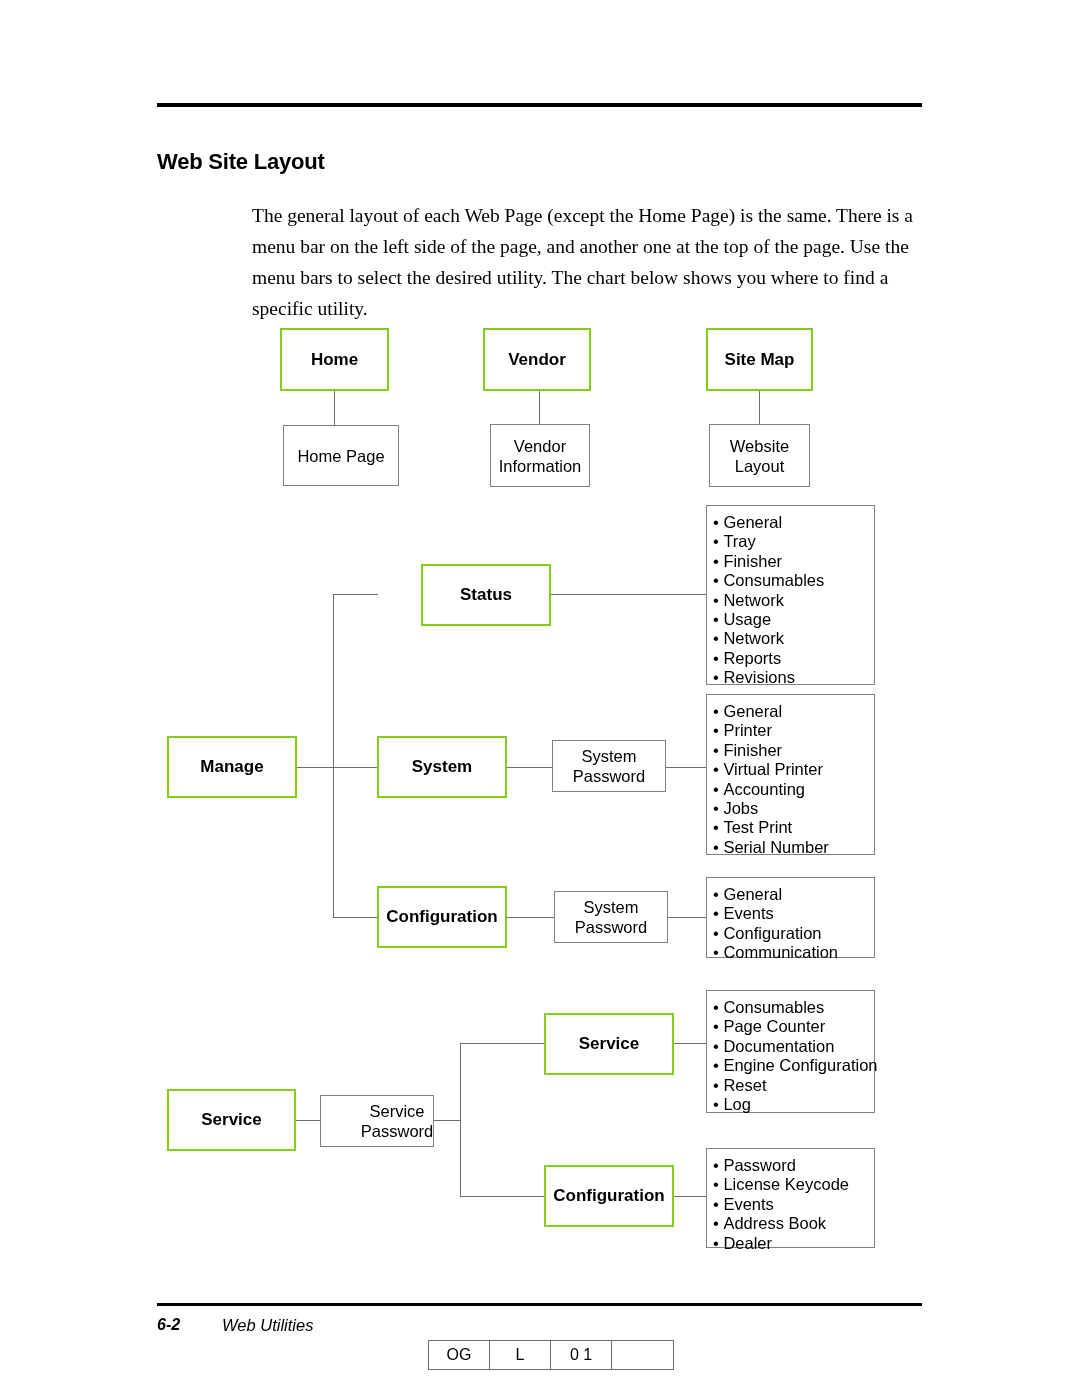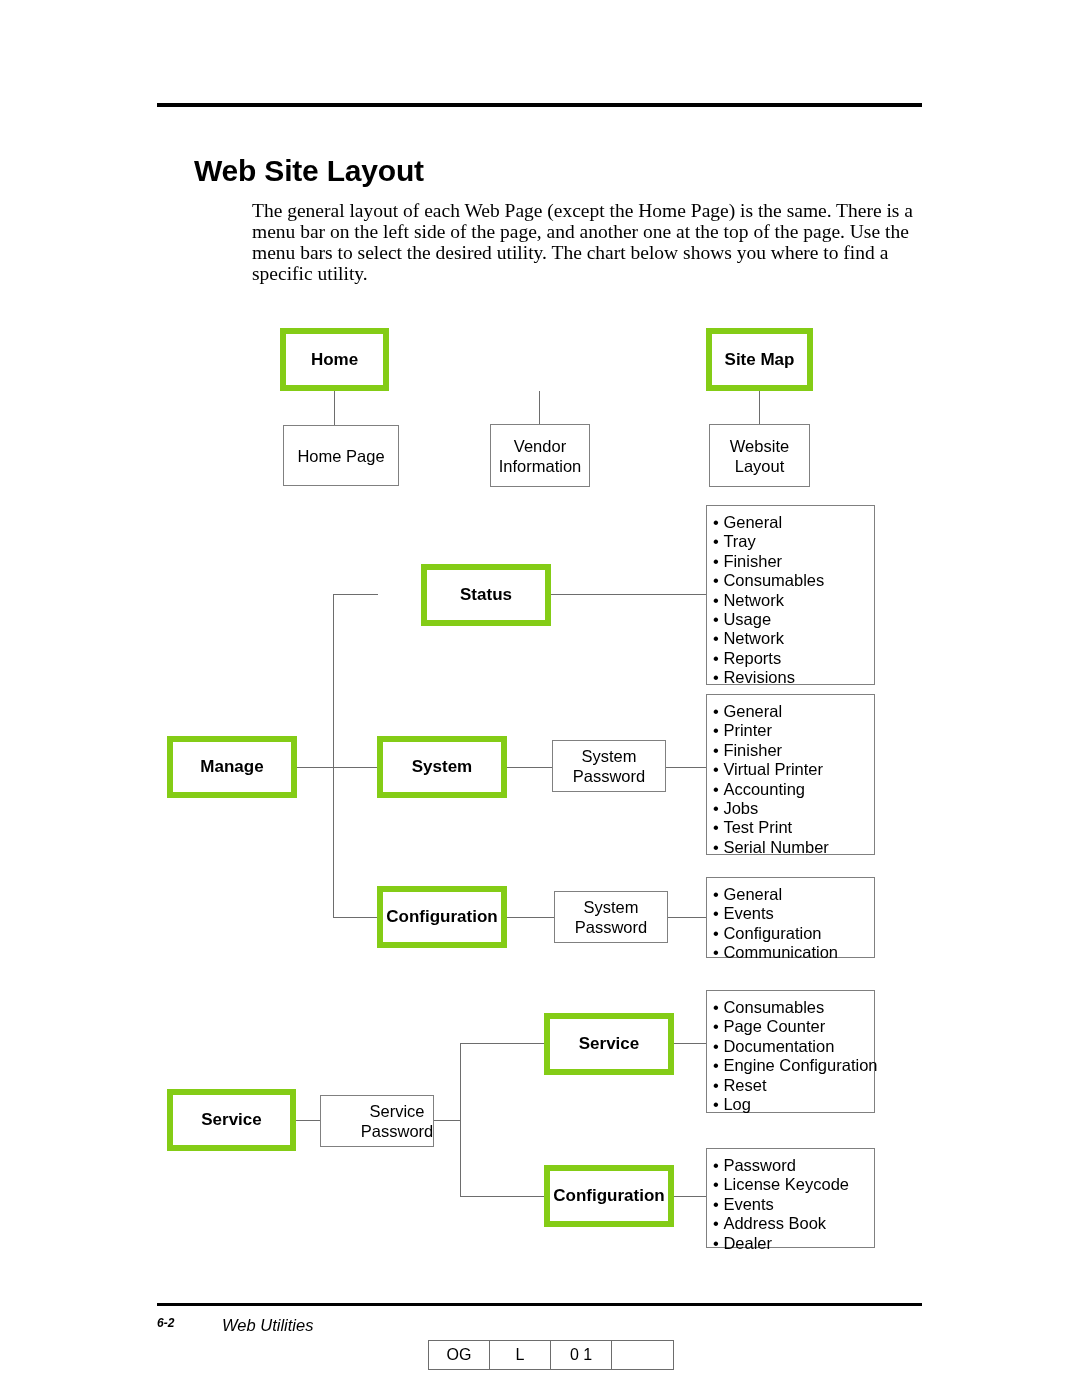--- a/index.html
+++ b/index.html
@@ -33,46 +33,45 @@
     height: 3px;
     background: #000;
   }
 
   .page-title {
     position: absolute;
     left: 157px;
     top: 134px;
     font-family: "Liberation Sans", sans-serif;
     font-weight: bold;
-    font-size: 30px;
+    font-size: 22px;
     letter-spacing: -0.2px;
     white-space: nowrap;
-    margin-left: 37px;
   }
 
   .intro {
     position: absolute;
     left: 252px;
     top: 180px;
     width: 668px;
     font-family: "Liberation Serif", serif;
     font-size: 19.5px;
-    line-height: 21px;
+    line-height: 31px;
     text-align: left;
   }
 
   
   .footer-page {
     position: absolute;
     left: 157px;
     top: 1316px;
     font-family: "Liberation Sans", sans-serif;
     font-style: italic;
     font-weight: bold;
-    font-size: 12px;
+    font-size: 16px;
   }
   .footer-section {
     position: absolute;
     left: 222px;
     top: 1316px;
     font-family: "Liberation Sans", sans-serif;
     font-style: italic;
     font-size: 16.5px;
   }
   .footer-table {
@@ -107,21 +106,21 @@
     box-sizing: border-box;
     background: #ffffff;
     display: flex;
     align-items: center;
     justify-content: center;
     text-align: center;
     z-index: 3;
   }
   
   .box.primary {
-    border: 6px solid #84cc16;
+    border: 2px solid #84cc16;
     font-weight: bold;
     font-size: 17px;
     font-family: "Liberation Sans", sans-serif;
   }
   
   .box.secondary {
     border: 1px solid #808080;
     font-weight: normal;
     font-size: 16.5px;
     font-family: "Liberation Sans", sans-serif;
@@ -169,20 +168,23 @@
 <div class="diagram">
 
   <div class="box primary" style="left:280px; top:328px; width:109px; height:63px;">
     <span>Home</span>
   </div>
   <div class="vline" style="left:334px; top:391px; height:34px;"></div>
   <div class="box secondary" style="left:283px; top:425px; width:116px; height:61px;">
     <span>Home Page</span>
   </div>
 
+  <div class="box primary" style="left:483px; top:328px; width:108px; height:63px;">
+    <span>Vendor</span>
+  </div>
   <div class="vline" style="left:539px; top:391px; height:33px;"></div>
   <div class="box secondary" style="left:490px; top:424px; width:100px; height:63px;">
     <span>Vendor Information</span>
   </div>
 
   <div class="box primary" style="left:706px; top:328px; width:107px; height:63px;">
     <span>Site Map</span>
   </div>
   <div class="vline" style="left:759px; top:391px; height:33px;"></div>
   <div class="box primary" style="left:167px; top:736px; width:130px; height:62px;">

